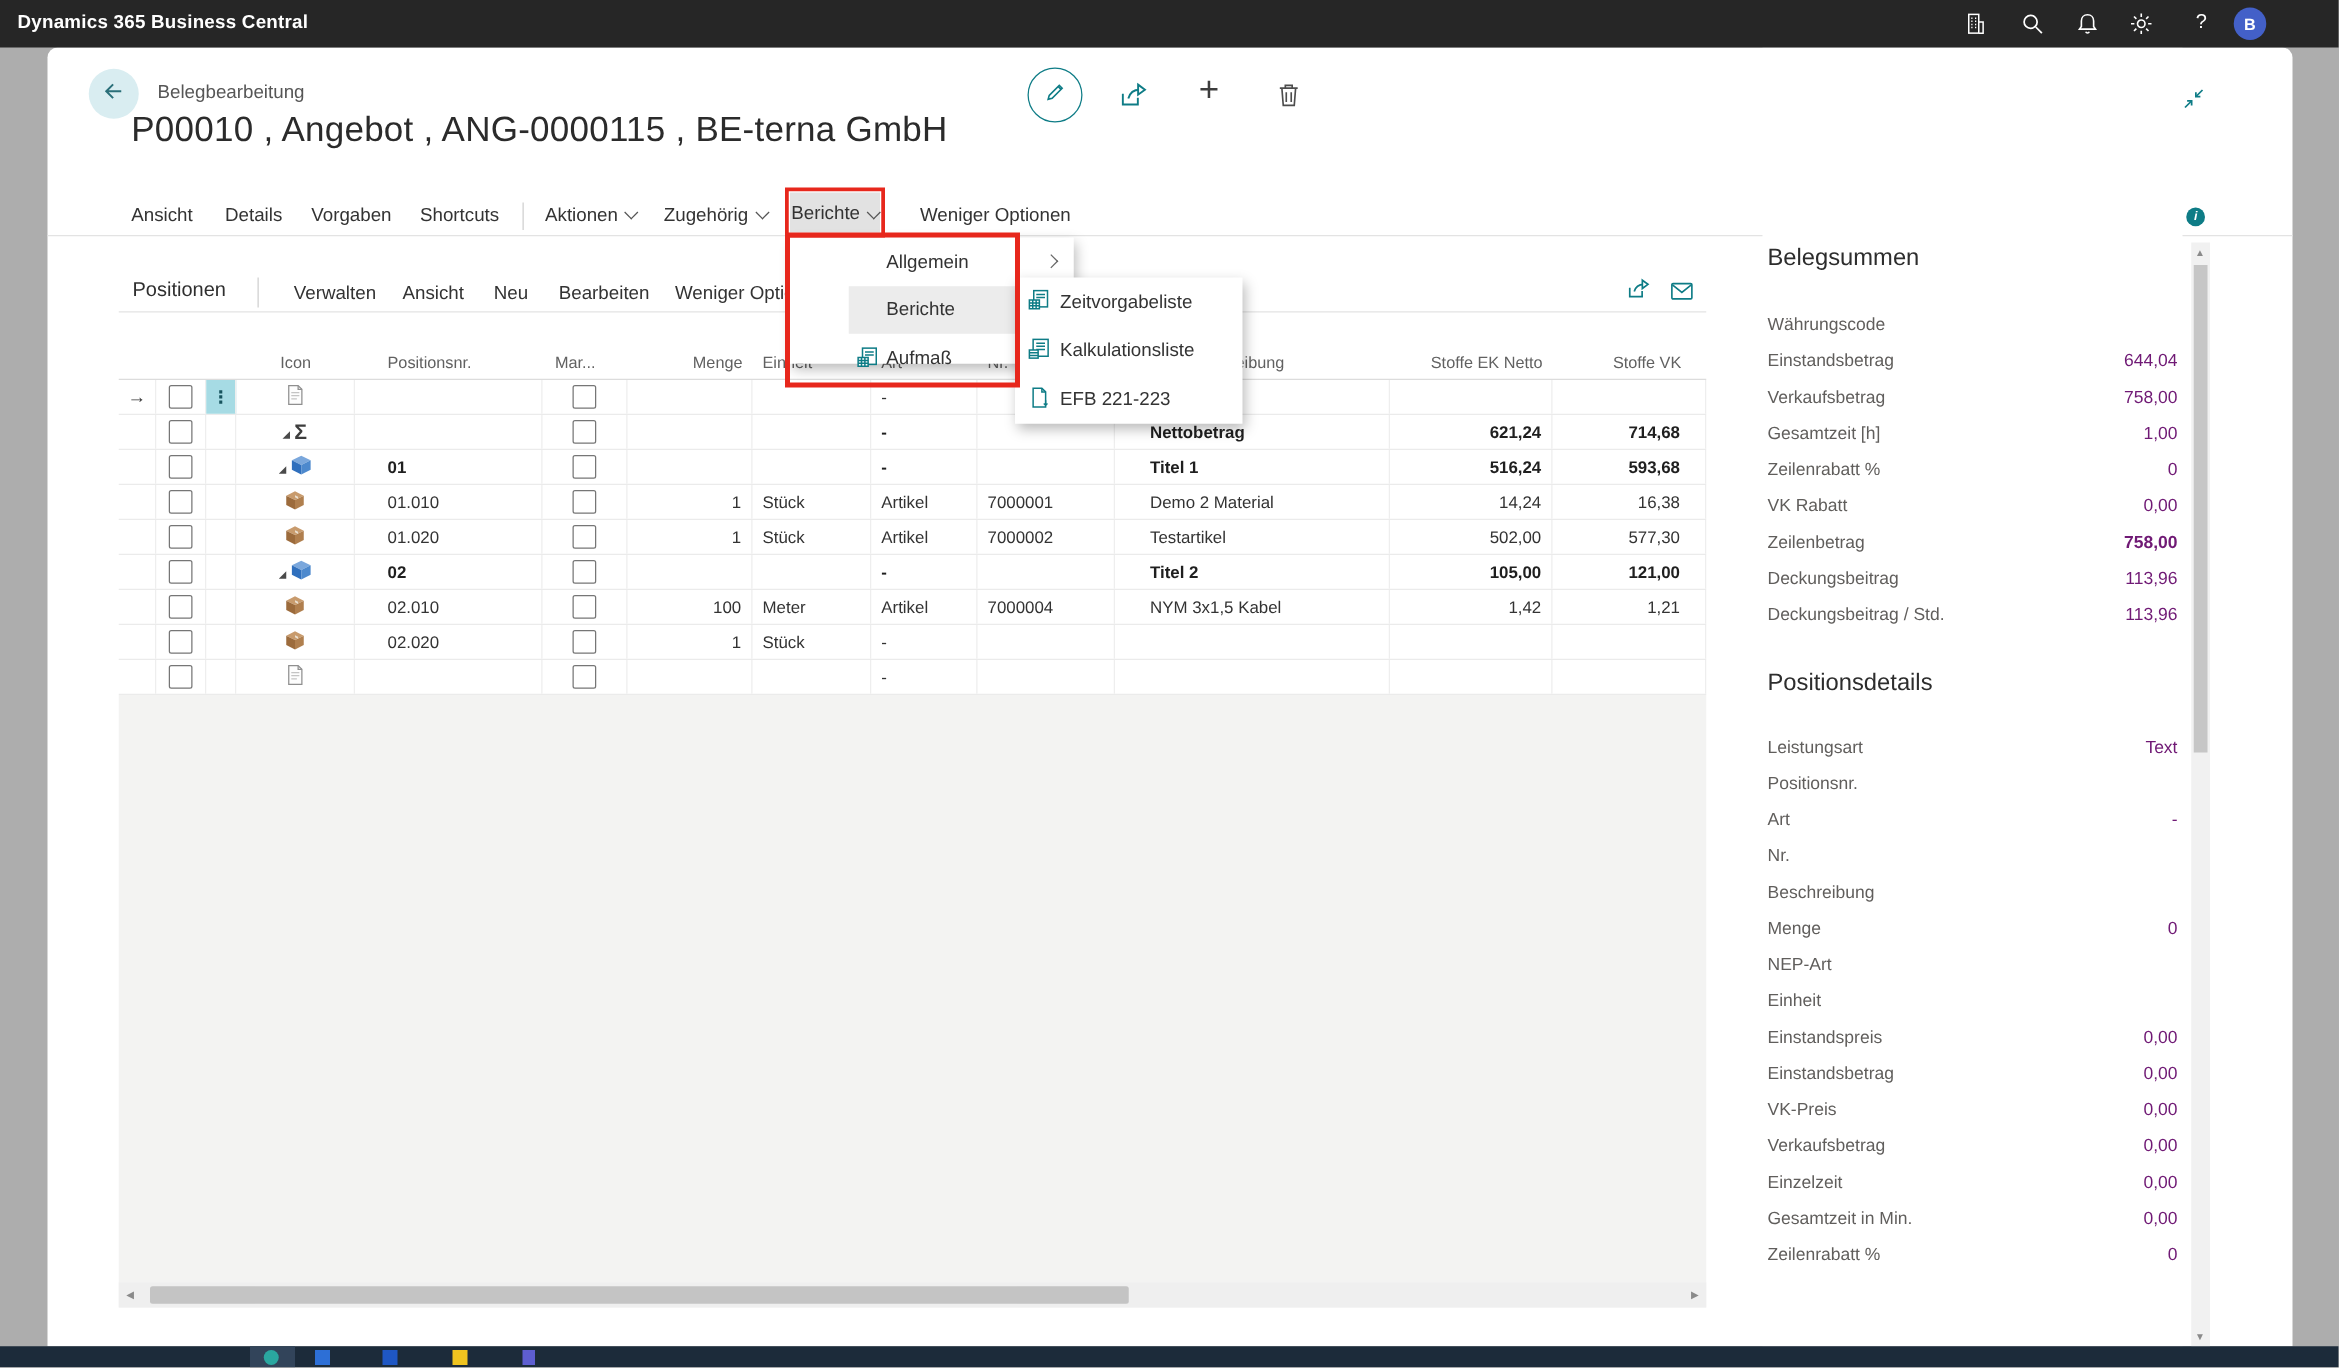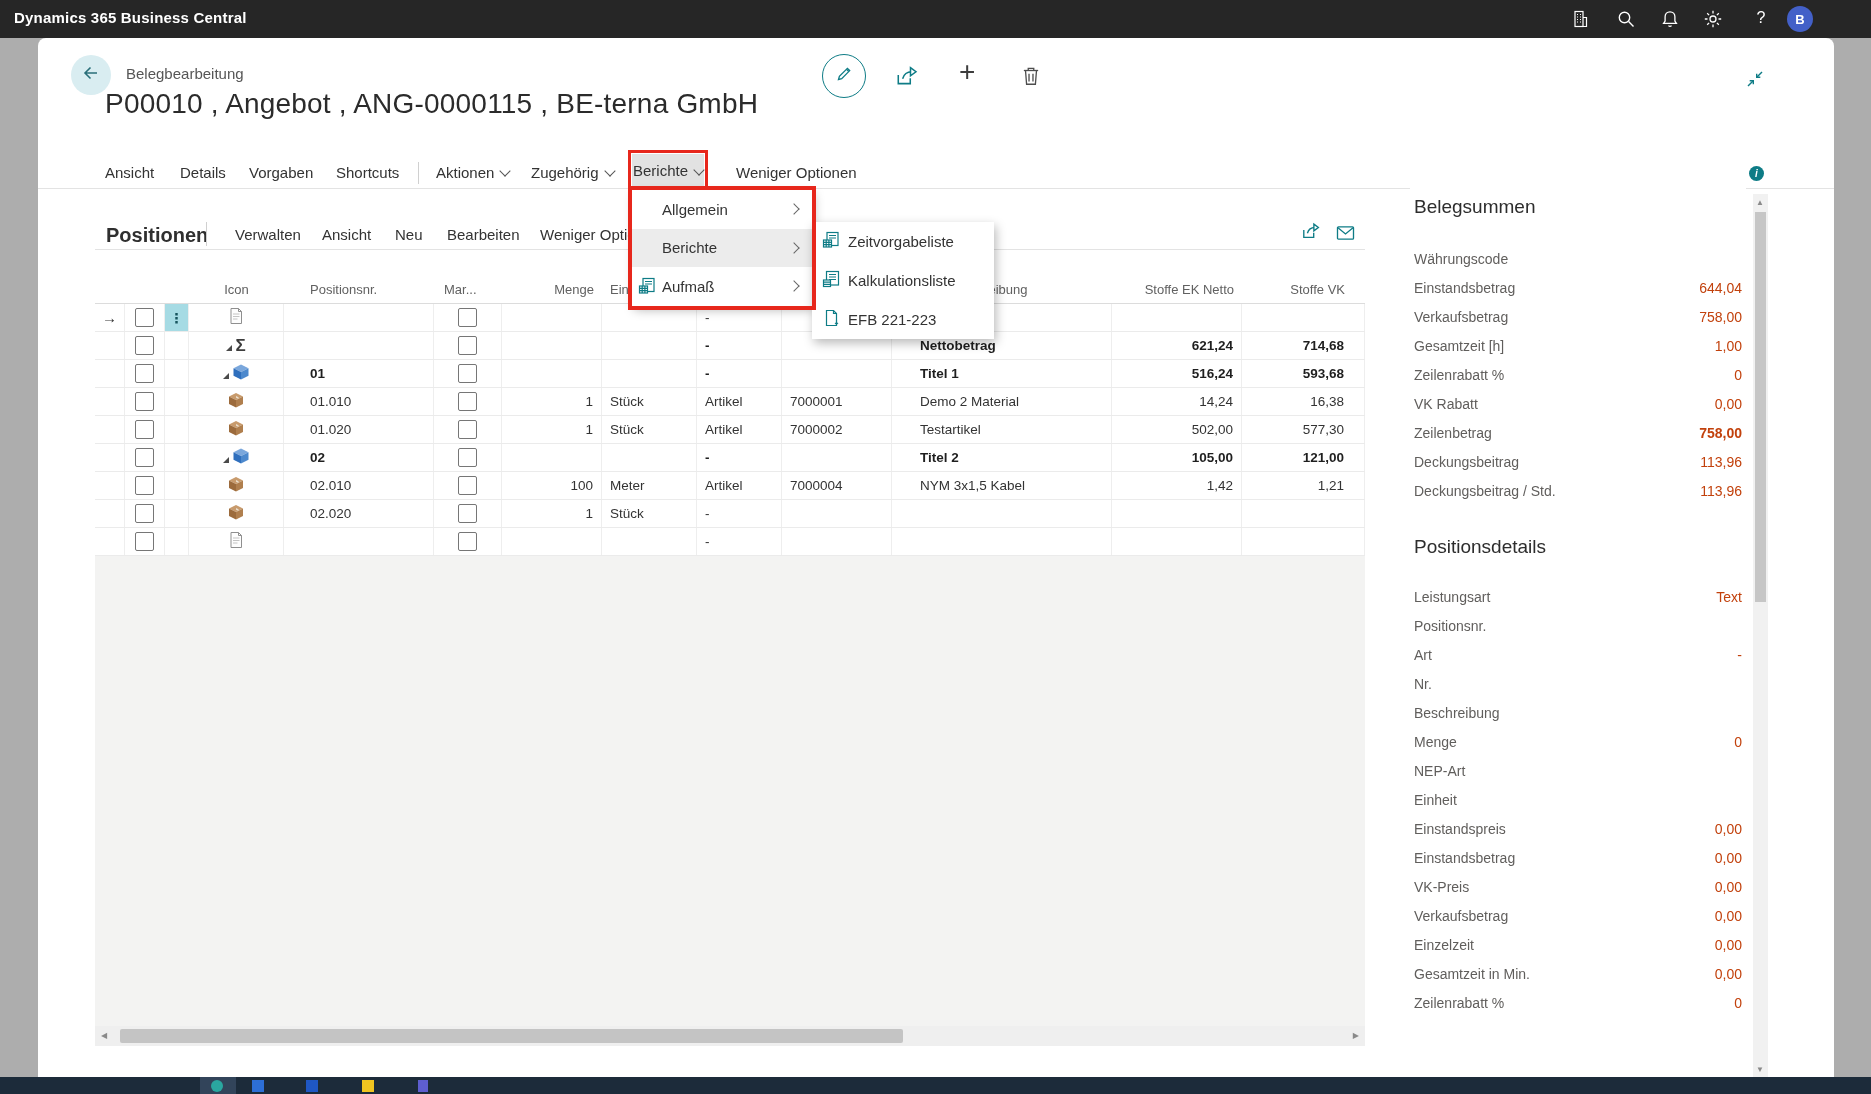--- a/index.html
+++ b/index.html
@@ -24,30 +24,30 @@
   .abar-sep{position:absolute;left:380px;top:124px;width:1px;height:22px;background:#d0d0d0;}
   .abar-line{position:absolute;left:0;top:150px;width:1796px;height:1px;background:#e3e3e3;}
   .chev-d{display:inline-block;width:7px;height:7px;border-right:1.3px solid #555;border-bottom:1.3px solid #555;transform:rotate(45deg);margin-left:7px;vertical-align:3px;}
   .chev-r{display:inline-block;width:7px;height:7px;border-right:1.3px solid #666;border-bottom:1.3px solid #666;transform:rotate(-45deg);}
   .berichte-box{position:absolute;left:594px;top:116px;width:72px;height:32px;background:#e2e2e2;display:flex;align-items:center;justify-content:center;font-size:15px;color:#333;cursor:pointer;z-index:2;}
   .info-dot{position:absolute;left:1711px;top:128px;width:15px;height:15px;border-radius:50%;background:#0e7c86;color:#fff;font-size:10px;font-style:italic;font-weight:700;display:flex;align-items:center;justify-content:center;cursor:pointer;}
   
   .red1{position:absolute;left:590px;top:112px;width:80px;height:40px;border:3px solid #e7271c;box-sizing:border-box;z-index:65;pointer-events:none;}
   .red2{position:absolute;left:590px;top:148px;width:188px;height:124px;border:4px solid #e7271c;box-sizing:border-box;z-index:65;pointer-events:none;}
   
-  .dropdown{position:absolute;left:594px;top:152px;width:180px;height:116px;background:#fff;box-shadow:2px 4px 10px rgba(0,0,0,.28);z-index:50;}
+  .dropdown{position:absolute;left:594px;top:152px;width:180px;height:101px;background:#fff;box-shadow:2px 4px 10px rgba(0,0,0,.28);z-index:50;padding-left:47px;}
   .dd-item{height:38.6px;display:flex;align-items:center;padding:0 14px 0 30px;font-size:15px;color:#333;cursor:pointer;box-sizing:border-box;}
   .dd-item.hl{background:#ececec;}
   .dd-item .lbl{flex:1;}
   .dd-icon{width:18px;height:18px;margin:0 6px 0 -24px;}
   .submenu{position:absolute;left:774px;top:184px;width:182px;height:117px;background:#fff;box-shadow:2px 4px 10px rgba(0,0,0,.28);z-index:55;}
   .sm-item{height:39px;display:flex;align-items:center;padding:0 10px;font-size:15px;color:#333;cursor:pointer;box-sizing:border-box;}
   .sm-item svg{margin-right:8px;flex:none;}
   
-  .pt-title{position:absolute;left:68px;top:186px;font-size:20px;font-weight:700;color:#2f2f2f;}
+  .pt-title{position:absolute;left:68px;top:186px;font-size:16px;font-weight:400;color:#2f2f2f;}
   .pt-sep{position:absolute;left:168px;top:184px;width:1px;height:24px;background:#d0d0d0;}
   .pt-item{position:absolute;top:188px;font-size:15px;color:#333;cursor:pointer;white-space:nowrap;}
   .pt-line{position:absolute;left:57px;top:211px;width:1270px;height:1px;background:#e3e3e3;}
   .pt-icon{position:absolute;top:184px;cursor:pointer;}
   
   .grid-header{position:absolute;left:57px;top:238px;width:1270px;height:28px;display:flex;border-bottom:1px solid #dcdcdc;box-sizing:border-box;z-index:3;justify-content:flex-end;}
   .h-cell{display:flex;align-items:center;height:100%;padding:0 8px;font-size:13px;color:#616161;box-sizing:border-box;white-space:nowrap;overflow:visible;}
   .grid-body{position:absolute;left:57px;top:266px;width:1270px;z-index:3;}
   .t-row{display:flex;height:28px;border-bottom:1px solid #ebebeb;box-sizing:border-box;background:#fff;}
   .t-cell{display:flex;align-items:center;height:100%;padding:0 8px;border-right:1px solid #eeeeee;box-sizing:border-box;font-size:13.5px;color:#333;white-space:nowrap;overflow:hidden;}
@@ -76,21 +76,21 @@
   .gray-area{position:absolute;left:57px;top:518px;width:1270px;height:490px;background:#f3f3f2;z-index:2;}
   .hscroll{position:absolute;left:0px;top:470px;width:1270px;height:20px;background:#efefef;}
   .hthumb{position:absolute;left:25px;top:3px;width:783px;height:14px;background:#c4c4c4;border-radius:2px;cursor:pointer;}
   .harrow{position:absolute;top:5px;font-size:8px;color:#8a8a8a;cursor:pointer;}
   
   .factbox{position:absolute;left:1372px;top:0;width:336px;height:1039px;background:#fff;z-index:2;}
   .fb-title{position:absolute;left:4px;font-size:19px;font-weight:400;color:#2d2d2d;cursor:pointer;}
   .fb-list{position:absolute;left:4px;width:328px;}
   .fb-row{height:29px;display:flex;align-items:center;justify-content:space-between;}
   .fb-label{font-size:14px;color:#605e5c;}
-  .fb-value{font-size:14px;color:#c2410c;cursor:pointer;}
+  .fb-value{font-size:14px;color:#701a75;cursor:pointer;}
   .fb-value.b{font-weight:700;}
   .vscroll{position:absolute;left:1715px;top:156px;width:15px;height:884px;background:#f1f1f1;z-index:4;}
   .vthumb{position:absolute;left:2px;top:18px;width:11px;height:390px;background:#c6c6c6;cursor:pointer;}
   .varrow{position:absolute;left:3px;font-size:8px;color:#8a8a8a;cursor:pointer;}
   
   .taskbar{position:absolute;left:0;top:1077px;width:1871px;height:17px;background:#1c2b3a;z-index:95;}
   .tk{position:absolute;top:3px;cursor:pointer;}
   .num{font-variant-numeric:tabular-nums;}
 </style>
 </head>

